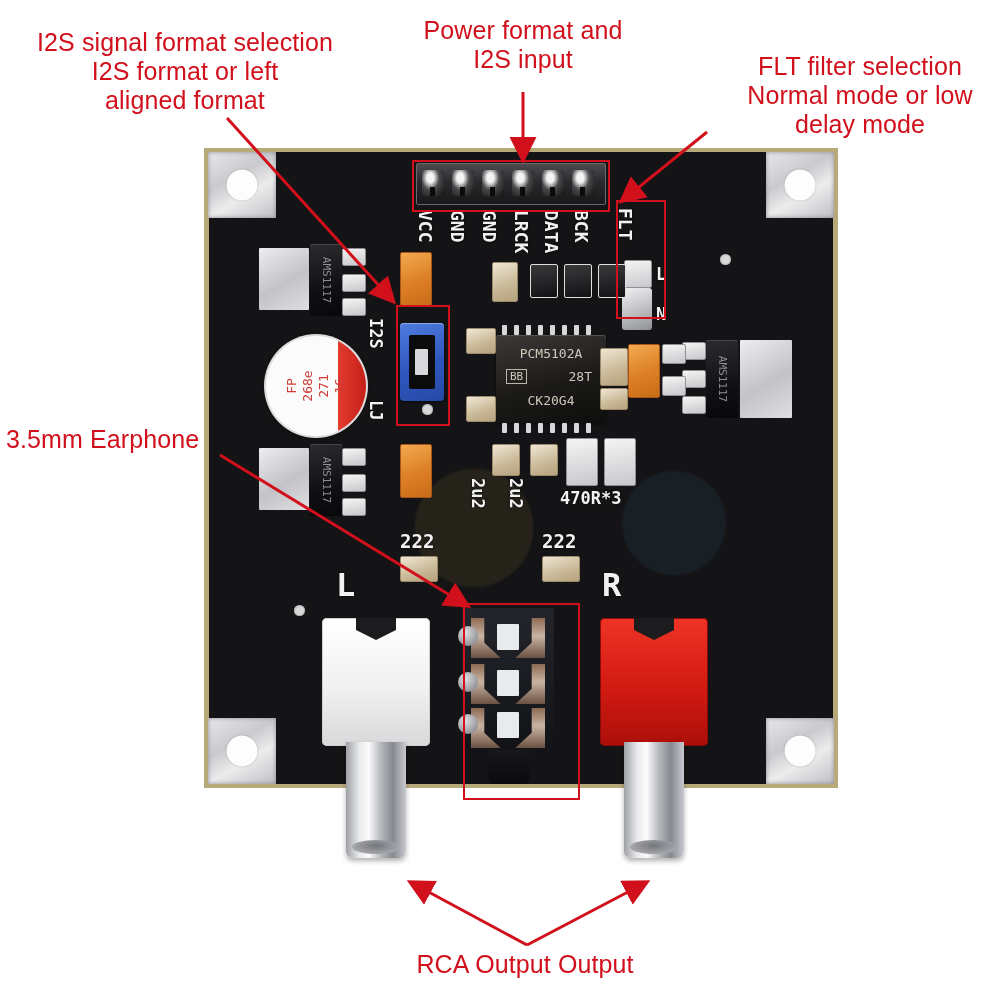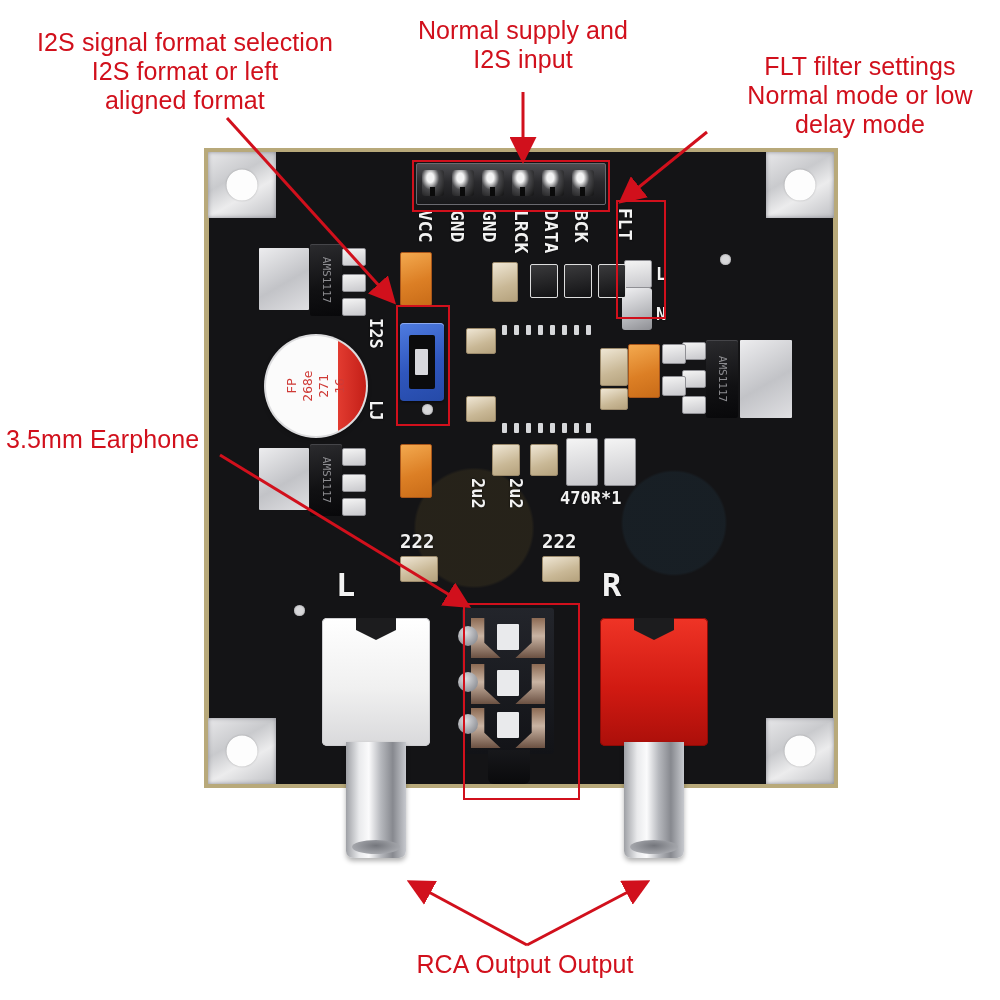--- a/index.html
+++ b/index.html
@@ -213,20 +213,26 @@
 16</div>
   </div>
 
   <div class="silk rot90" style="left:182px;top:170px;font-size:17px;">I2S</div>
   <div class="silk rot90" style="left:182px;top:252px;font-size:17px;">LJ</div>
   <div id="jumper">
     <div class="slot"></div>
   </div>
   <div class="vhole" style="left:218px;top:256px;"></div>
 
+  <div id="ic">
+    <div class="ictxt" style="top:11px;font-size:13px;">PCM5102A</div>
+    <div class="ictxt" style="top:34px;left:10px;right:auto;font-size:11px;border:1px solid #bdb6a8;padding:0 3px;">BB</div>
+    <div class="ictxt" style="top:34px;left:auto;right:14px;font-size:13px;">28T</div>
+    <div class="ictxt" style="top:58px;font-size:13px;">CK20G4</div>
+  </div>
 
   <div>
     <div class="icleg" style="position:absolute;left:298px;top:177px;"></div>
     <div class="icleg" style="position:absolute;left:310px;top:177px;"></div>
     <div class="icleg" style="position:absolute;left:322px;top:177px;"></div>
     <div class="icleg" style="position:absolute;left:334px;top:177px;"></div>
     <div class="icleg" style="position:absolute;left:346px;top:177px;"></div>
     <div class="icleg" style="position:absolute;left:358px;top:177px;"></div>
     <div class="icleg" style="position:absolute;left:370px;top:177px;"></div>
     <div class="icleg" style="position:absolute;left:382px;top:177px;"></div>
@@ -260,21 +266,21 @@
   <div class="smd res-wht" style="left:362px;top:290px;width:30px;height:46px;"></div>
   <div class="smd res-wht" style="left:400px;top:290px;width:30px;height:46px;"></div>
   <div class="smd cap-tan" style="left:196px;top:408px;width:36px;height:24px;"></div>
   <div class="smd cap-tan" style="left:338px;top:408px;width:36px;height:24px;"></div>
 
   <div class="smd res-wht" style="left:458px;top:196px;width:22px;height:18px;"></div>
   <div class="smd res-wht" style="left:458px;top:228px;width:22px;height:18px;"></div>
 
   <div class="silk rot90" style="left:284px;top:330px;font-size:17px;">2u2</div>
   <div class="silk rot90" style="left:322px;top:330px;font-size:17px;">2u2</div>
-  <div class="silk" style="left:356px;top:340px;font-size:17px;">470R*1</div>
+  <div class="silk" style="left:356px;top:340px;font-size:17px;">470R*3</div>
   <div class="silk" style="left:196px;top:382px;font-size:19px;">222</div>
   <div class="silk" style="left:338px;top:382px;font-size:19px;">222</div>
 
   <div class="silk" style="left:132px;top:418px;font-size:32px;">L</div>
   <div class="silk" style="left:398px;top:418px;font-size:32px;">R</div>
 
   <div id="jack">
     <div class="base"></div>
     <div class="clip" style="top:10px;"></div>
     <div class="clip" style="top:56px;"></div>
@@ -322,22 +328,22 @@
   <line x1="220" y1="455" x2="466" y2="605" stroke="#d1101c" stroke-width="3" marker-end="url(#ah)"></line>
 
   <line x1="527" y1="945" x2="412" y2="883" stroke="#d1101c" stroke-width="3" marker-end="url(#ah)"></line>
   <line x1="527" y1="945" x2="645" y2="883" stroke="#d1101c" stroke-width="3" marker-end="url(#ah)"></line>
 </svg>
 
 <div class="anno" style="left:20px;top:28px;width:330px;">I2S signal format selection
 I2S format or left
 aligned format</div>
 
-<div class="anno" style="left:408px;top:16px;width:230px;">Normal supply and
+<div class="anno" style="left:408px;top:16px;width:230px;">Power format and
 I2S input</div>
 
-<div class="anno" style="left:730px;top:52px;width:260px;">FLT filter settings
+<div class="anno" style="left:730px;top:52px;width:260px;">FLT filter selection
 Normal mode or low
 delay mode</div>
 
 <div class="anno" style="left:6px;top:425px;width:230px;text-align:left;">3.5mm Earphone</div>
 
 <div class="anno" style="left:375px;top:950px;width:300px;">RCA Output Output</div>
 
 </body></html>

